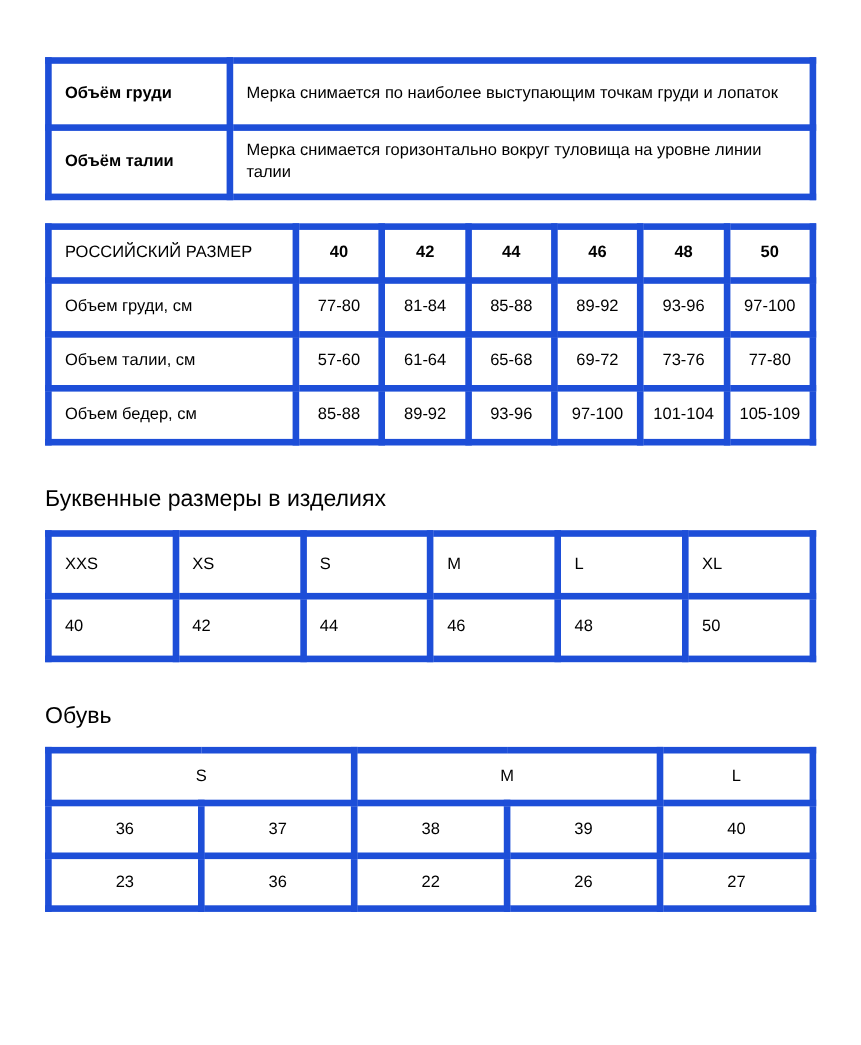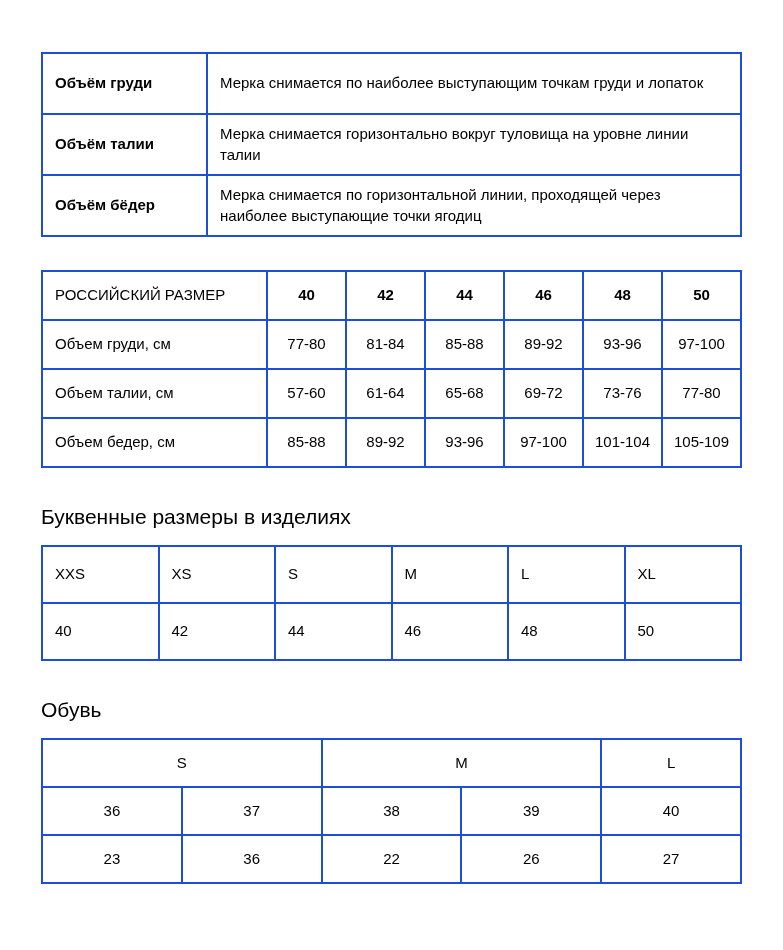--- a/index.html
+++ b/index.html
@@ -17,39 +17,39 @@
   }
   .page {
     padding: 52px 41px 0 41px;
   }
   table {
     width: 100%;
     border-collapse: collapse;
     table-layout: fixed;
   }
   td {
-    border: 2px solid #1d4ed8;
+    border: 6px solid #1d4ed8;
     font-size: 15px;
     vertical-align: middle;
     line-height: 1.35;
   }
 
   
   .t-measure td { height: 61px; }
   .t-measure .m-label {
     width: 165px;
     font-weight: bold;
     padding: 8px 12px;
   }
   .t-measure .m-desc {
     padding: 8px 12px;
   }
 
   
-  .t-sizes { margin-top: 33px; }
+  .t-sizes { margin-top: 21px; }
   .t-sizes td { height: 49px; }
   .t-sizes .s-label {
     width: 225px;
     text-align: left;
     padding: 6px 12px;
   }
   .t-sizes .s-num {
     text-align: center;
     padding: 6px 4px;
   }
@@ -90,24 +90,20 @@
 
   <table class="t-measure">
     <tbody>
       <tr>
         <td class="m-label">Объём груди</td>
         <td class="m-desc">Мерка снимается по наиболее выступающим точкам груди и лопаток</td>
       </tr>
       <tr>
         <td class="m-label">Объём талии</td>
         <td class="m-desc">Мерка снимается горизонтально вокруг туловища на уровне линии талии</td>
-      </tr>
-      <tr>
-        <td class="m-label">Объём бёдер</td>
-        <td class="m-desc">Мерка снимается по горизонтальной линии, проходящей через наиболее выступающие точки ягодиц</td>
       </tr>
     </tbody>
   </table>
 
   <table class="t-sizes">
     <tbody>
       <tr>
         <td class="s-label">РОССИЙСКИЙ РАЗМЕР</td>
         <td class="s-num s-head">40</td>
         <td class="s-num s-head">42</td>

